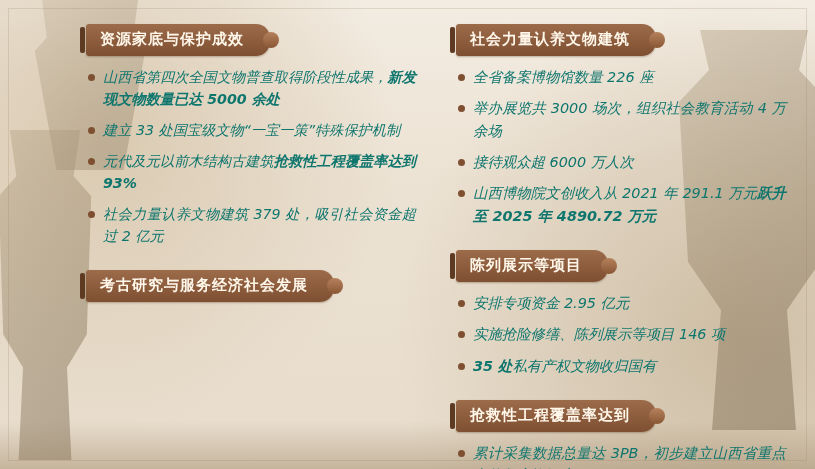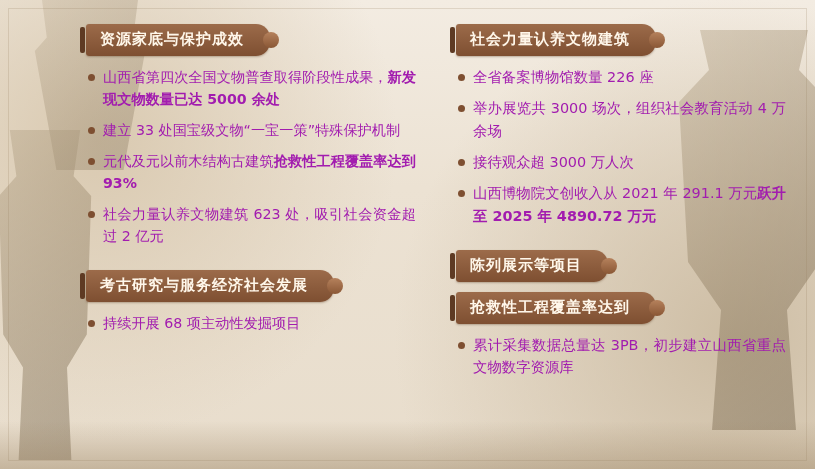--- a/index.html
+++ b/index.html
@@ -85,22 +85,23 @@
     background:linear-gradient(180deg,#b5815c 0%,#8a5735 100%);
   }
   
   ul.list{list-style:none;margin:0 0 14px 0;padding:0;}
   ul.list li{
     position:relative;
     padding-left:17px;
     margin-bottom:9px;
     font-size:14.4px;
     line-height:1.55;
-    color:#a21caf;
+    color:#0f766e;
     text-align:justify;
+    font-style:italic;
   }
   ul.list li::before{
     content:"";
     position:absolute;left:2px;top:8px;
     width:7px;height:7px;border-radius:50%;
     background:#7e4f31;
   }
   .em{font-weight:bold;}
   .col-left ul.list li{font-size:14.2px;}
 </style>
@@ -114,38 +115,42 @@
 <div class="bg-strip"></div>
 <div class="bg-frame"></div>
 
 <div class="content">
   <div class="col col-left">
     <div class="banner">资源家底与保护成效</div>
     <ul class="list">
         <li><span>山西省第四次全国文物普查取得阶段性成果，</span><span class="em">新发现文物数量已达 5000 余处</span></li>
         <li><span>建立 33 处</span><span>国宝级文物“一宝一策”特殊保护机制</span></li>
         <li><span>元代及元以前木结构古建筑</span><span class="em">抢救性工程覆盖率达到 93%</span></li>
-        <li><span>社会力量认养文物建筑 623 处</span><span>，吸引社会资金超过 2 亿元</span></li>
+        <li><span>社会力量认养文物建筑 379 处</span><span>，吸引社会资金超过 2 亿元</span></li>
       </ul>
 
     <div class="banner">考古研究与服务经济社会发展</div>
     <ul class="list">
-        <li><span>持续开展 68 项主动性发掘项目</span></li>
       </ul>
   </div>
 
   <div class="col col-right">
     <div class="banner">社会力量认养文物建筑</div>
     <ul class="list">
         <li><span>全省备案博物馆数量 226 座</span></li>
         <li><span>举办展览共 3000 场次</span><span>，组织社会教育活动 4 万余场</span></li>
-        <li><span>接待观众超 3000 万人次</span></li>
+        <li><span>接待观众超 6000 万人次</span></li>
         <li><span>山西博物院文创收入从 2021 年 291.1 万元</span><span class="em">跃升至 2025 年 4890.72 万元</span></li>
       </ul>
 
     <div class="banner">陈列展示等项目</div>
+    <ul class="list">
+        <li><span>安排专项资金 2.95 亿元</span></li>
+        <li><span>实施抢险修缮、陈列展示等项目 146 项</span></li>
+        <li><span class="em">35 处</span><span>私有产权文物收归国有</span></li>
+      </ul>
 
     <div class="banner">抢救性工程覆盖率达到</div>
     <ul class="list">
         <li><span>累计采集数据总量达 3PB</span><span>，初步建立山西省重点文物数字资源库</span></li>
       </ul>
   </div>
 </div>
 
 </body></html>

